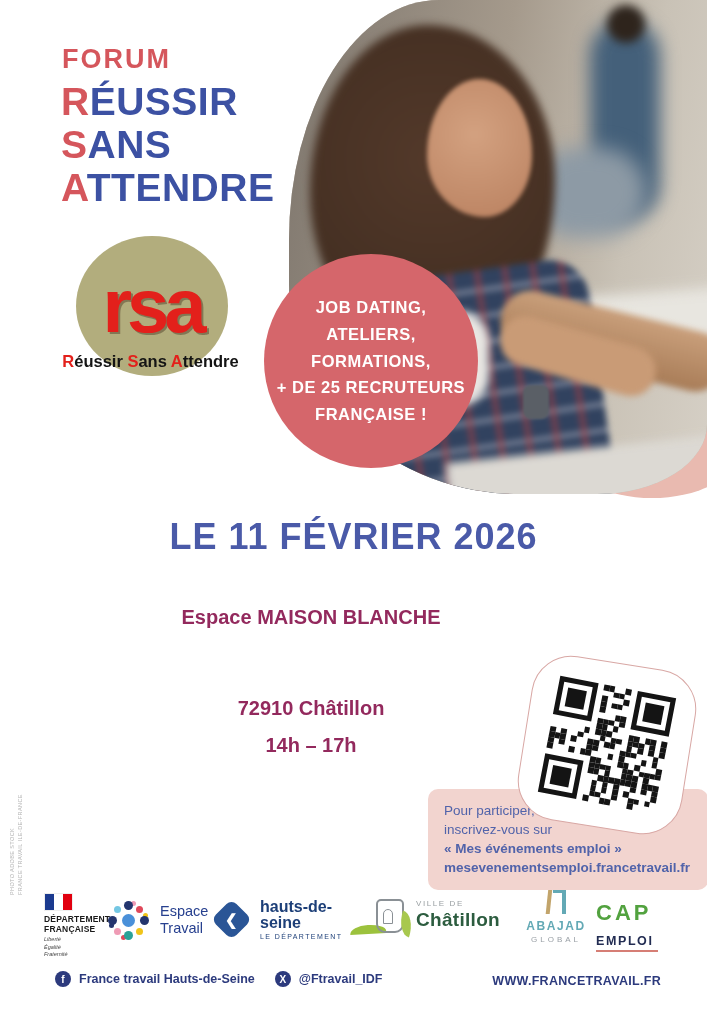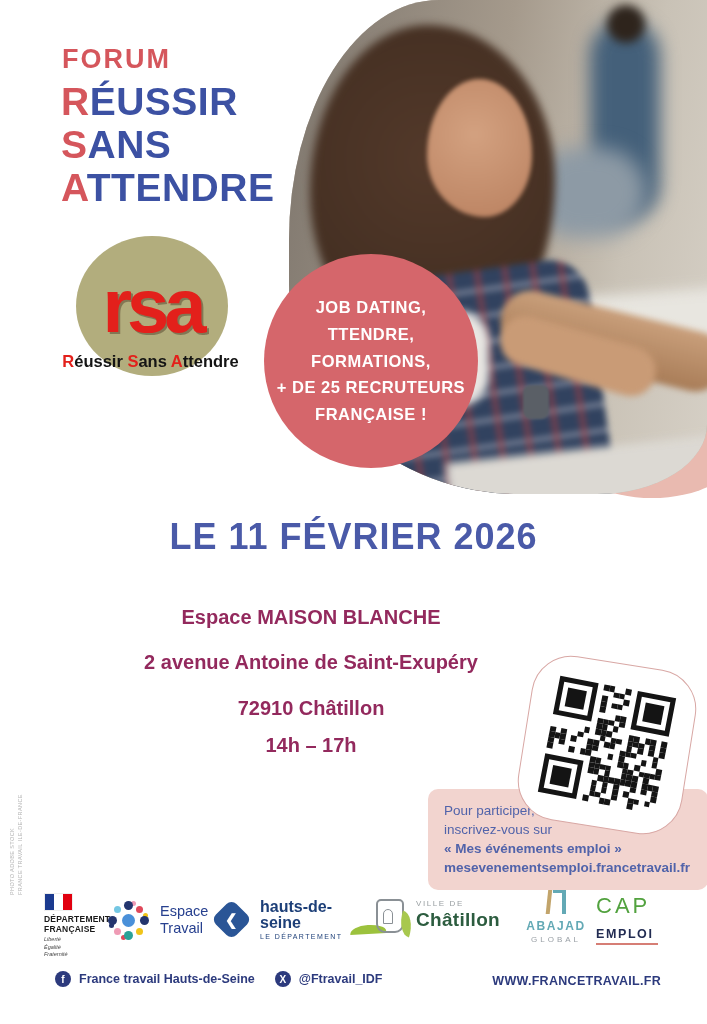--- a/index.html
+++ b/index.html
@@ -109,21 +109,21 @@
     border-radius:0 100% 0 100%;transform:rotate(18deg);}
   .chat-sub{font-size:8px;color:#9aa0a3;letter-spacing:1.6px;margin-bottom:1px;}
   .chat-name{font-size:19px;font-weight:bold;color:#2c5c3f;letter-spacing:.3px;}
   .abj{left:518px;top:889px;width:76px;text-align:center;}
   .abj-glyph{height:27px;display:flex;justify-content:center;gap:2px;margin-bottom:3px;}
   .abj-g1{width:4px;height:25px;background:#c2a46b;transform:skewX(-6deg);}
   .abj-g7{width:13px;height:25px;border-top:4px solid #63a9b5;border-right:4px solid #63a9b5;box-sizing:border-box;}
   .abj-name{font-size:12px;font-weight:bold;color:#63a9b5;letter-spacing:1.6px;}
   .abj-sub{font-size:8px;color:#9aa0a6;letter-spacing:3px;margin-top:2px;}
   .cap{left:596px;top:895px;width:72px;}
-  .cap-name{font-size:22px;font-weight:normal;color:#52a23f;letter-spacing:3px;line-height:1;}
+  .cap-name{font-size:22px;font-weight:bold;color:#52a23f;letter-spacing:3px;line-height:1;margin-top:7px;}
   .cap-sub{font-size:12.5px;font-weight:bold;color:#222c52;letter-spacing:1.6px;margin-top:10px;}
   .cap-line{width:62px;height:2px;background:#c0392b;opacity:.65;margin-top:2px;}
 
   
   .footer-social{position:absolute;left:55px;top:971px;display:flex;align-items:center;gap:8px;
     color:#2c3a7d;font-size:12.5px;font-weight:bold;}
   .soc-icon{width:16px;height:16px;border-radius:50%;background:#2c3a7d;color:#fff;display:flex;
     align-items:center;justify-content:center;font-size:10px;font-weight:bold;flex:none;}
   .fb-label{margin-right:12px;}
   .footer-site{position:absolute;right:46px;top:974px;font-size:12.5px;font-weight:bold;
@@ -165,29 +165,28 @@
 
   <div class="rsa-circle">
     <span class="rsa-acronym">rsa</span>
   </div>
   <div class="rsa-tagline">
     <span class="init">R</span><span>éussir </span><span class="init">S</span><span>ans </span><span class="init">A</span><span>ttendre</span>
   </div>
 
   <div class="badge">
     <div>JOB DATING,</div>
-    <div>TTENDRE,</div>
+    <div>ATELIERS,</div>
     <div>FORMATIONS,</div>
     <div>+ DE 25 RECRUTEURS</div>
     <div>FRANÇAISE !</div>
   </div>
 
   <div class="date">LE 11 FÉVRIER 2026</div>
   <div class="ev-line venue">Espace MAISON BLANCHE</div>
-  <div class="ev-line street">2 avenue Antoine de Saint-Exupéry</div>
   <div class="ev-line city">72910 Châtillon</div>
   <div class="ev-line hours">14h – 17h</div>
 
   <div class="qr-wrap">
     <div class="qr-inner">
       <div class="qr-modules">
           <div style="grid-row:1;grid-column:9;background:#141414"></div>
           <div style="grid-row:1;grid-column:10;background:#141414"></div>
           <div style="grid-row:1;grid-column:13;background:#141414"></div>
           <div style="grid-row:2;grid-column:11;background:#141414"></div>

